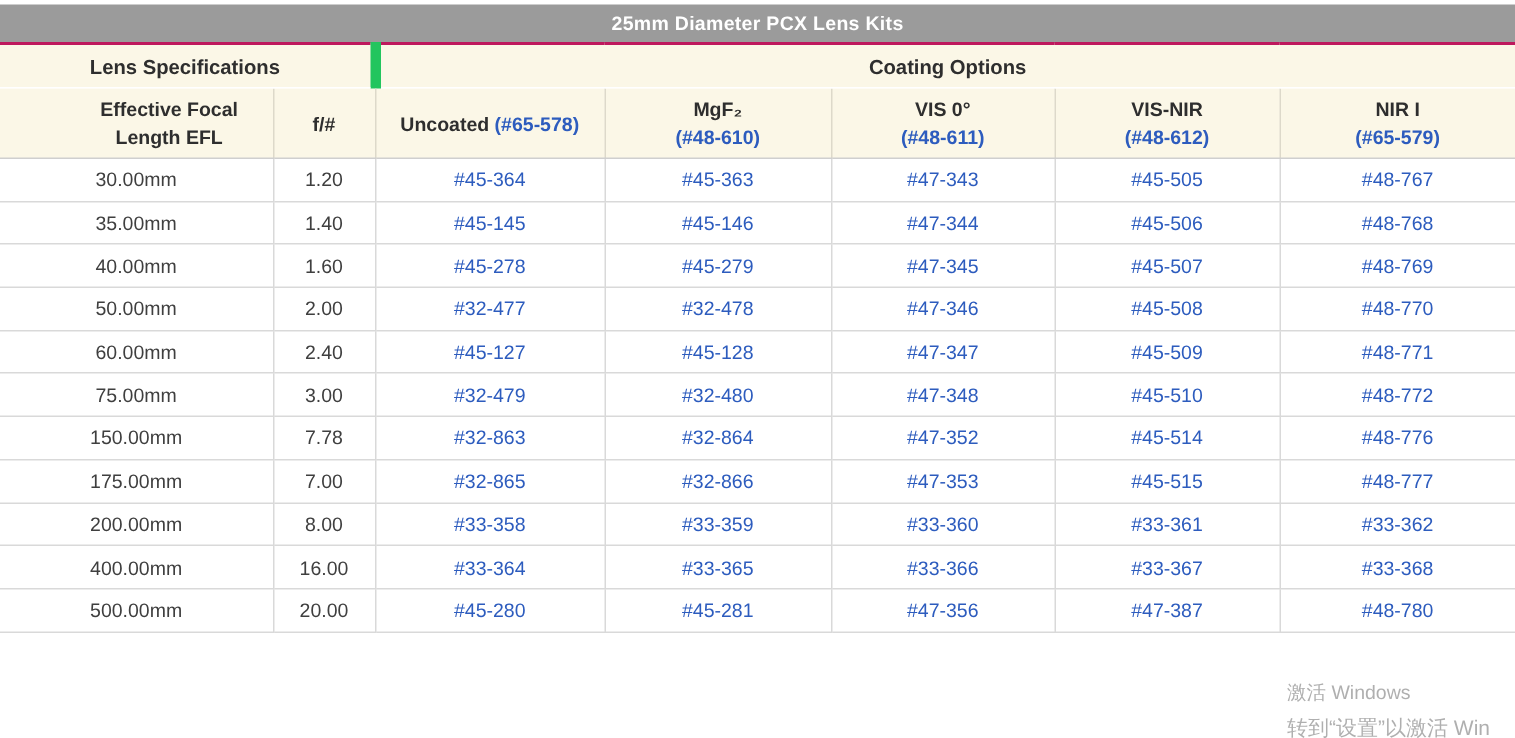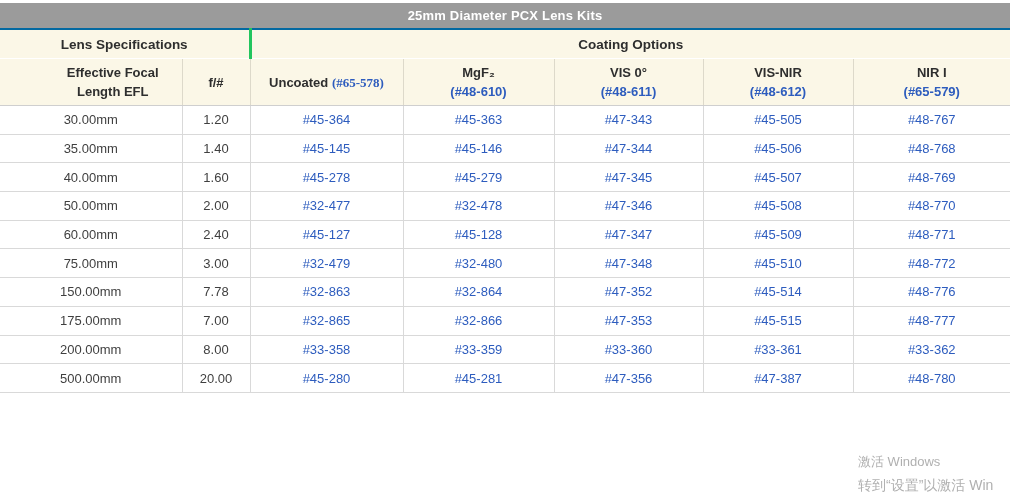--- a/index.html
+++ b/index.html
@@ -24,56 +24,56 @@
   }
   
   th.title-bar {
     background: #9b9b9b;
     color: #ffffff;
     font-size: 13px;
     font-weight: bold;
     height: 25px;
     text-align: center;
     letter-spacing: 0.2px;
-    border-bottom: 2px solid #0369a1;
+    border-bottom: 2px solid #be185d;
     padding: 0;
   }
   
   th.group-head {
     background: #fbf7e7;
     color: #2e2e2e;
     font-size: 13.5px;
     font-weight: bold;
     height: 28px;
     text-align: center;
     border-bottom: 1px solid #ffffff;
     padding: 0;
   }
   th.group-head.lens {
-    border-right: 3px solid #22c55e;
+    border-right: 7px solid #22c55e;
   }
   
   th.col-head {
     background: #fbf7e7;
     color: #2e2e2e;
     font-size: 13px;
     font-weight: bold;
     height: 46px;
     text-align: center;
     vertical-align: middle;
     border: 1px solid #ddd9ca;
     border-top: none;
     border-bottom: 1px solid #cfcfcf;
     padding: 0;
     line-height: 19px;
   }
   th.col-head:first-child { border-left: none; padding-left: 44px; }
   th.col-head:last-child { border-right: none; }
   th.col-head a.part-link { display: block; }
-  th.col-head.inline a.part-link { display: inline; font-family: Liberation Serif, serif; }
+  th.col-head.inline a.part-link { display: inline; }
   
   tbody td {
     height: 27.7px;
     text-align: center;
     vertical-align: middle;
     font-size: 13px;
     color: #3f3f3f;
     border: 1px solid #d9d9d9;
     padding: 0;
     background: #ffffff;
@@ -226,20 +226,29 @@
         <tr>
           <td>200.00mm</td>
           <td>8.00</td>
           <td><a class="part-link">#33-358</a></td>
           <td><a class="part-link">#33-359</a></td>
           <td><a class="part-link">#33-360</a></td>
           <td><a class="part-link">#33-361</a></td>
           <td><a class="part-link">#33-362</a></td>
         </tr>
         <tr>
+          <td>400.00mm</td>
+          <td>16.00</td>
+          <td><a class="part-link">#33-364</a></td>
+          <td><a class="part-link">#33-365</a></td>
+          <td><a class="part-link">#33-366</a></td>
+          <td><a class="part-link">#33-367</a></td>
+          <td><a class="part-link">#33-368</a></td>
+        </tr>
+        <tr>
           <td>500.00mm</td>
           <td>20.00</td>
           <td><a class="part-link">#45-280</a></td>
           <td><a class="part-link">#45-281</a></td>
           <td><a class="part-link">#47-356</a></td>
           <td><a class="part-link">#47-387</a></td>
           <td><a class="part-link">#48-780</a></td>
         </tr>
       </tbody>
   </table>

